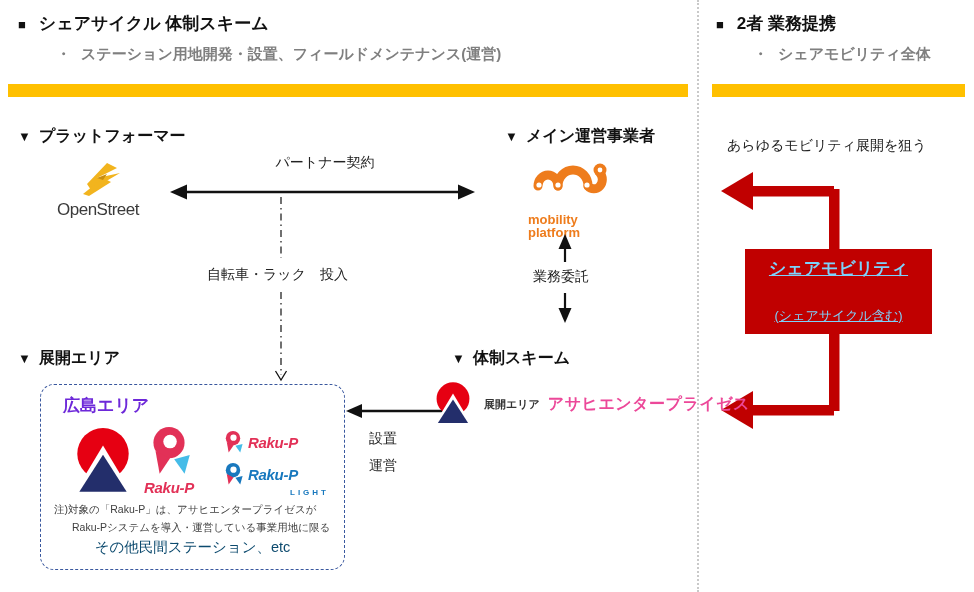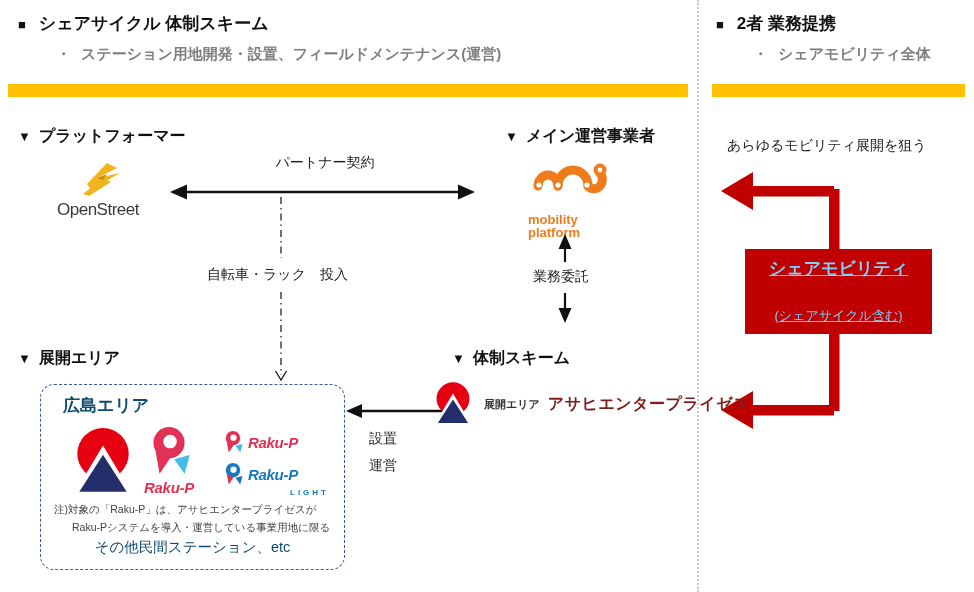--- a/index.html
+++ b/index.html
@@ -10,21 +10,21 @@
   .hdr .sq{font-size:13px;}
   .sub{display:flex;align-items:baseline;gap:10px;font-weight:bold;font-size:15px;color:#7f7f7f;}
   .bar{height:13px;}
   .sec{display:flex;align-items:baseline;gap:8px;font-weight:bold;font-size:16px;color:#111;}
   .sec .tri{font-size:13px;}
   .lbl{font-size:14px;color:#222;background:#fff;padding:0 3px;line-height:1.2;}
   .os-logo{width:130px;text-align:center;}
   .os-text{font-size:17px;color:#3a3a3a;letter-spacing:-0.5px;margin-top:2px;}
   .mp-text{font-size:13px;font-weight:bold;line-height:13px;margin-top:18px;}
   .dash-box{border:1.6px dashed #39579e;border-radius:14px;background:#fff;}
-  .hiro-title{font-weight:bold;font-size:17px;color:#0c4a6e;}
+  .hiro-title{font-weight:bold;font-size:17px;color:#6d28d9;}
   .rakup-word{font-weight:bold;font-style:italic;font-size:15px;letter-spacing:-0.3px;}
   .light-word{font-weight:bold;font-size:8px;letter-spacing:3px;}
   .note{font-size:10.5px;color:#404040;line-height:1.75;}
   .other{font-size:14.5px;color:#0c4a6e;}
   .company-row{display:flex;align-items:center;gap:8px;}
   .company-prefix{font-size:11px;font-weight:bold;color:#333;}
   .company-name{font-size:16px;font-weight:bold;letter-spacing:0.5px;}
   .aim{font-size:14px;color:#222;}
   .red-box{display:flex;flex-direction:column;justify-content:center;text-align:center;color:#7dd3fc;text-decoration:underline;}
   .red-box .b{font-weight:bold;font-size:17px;line-height:1.3;}
@@ -190,21 +190,21 @@
     <div class="abs other" style="left:0;top:153px;width:100%;text-align:center;">その他民間ステーション、etc</div>
   </div>
 
   <div class="abs company-row" style="left:430px;top:380px;">
     <svg width="46" height="48" viewBox="0 0 70 70">
       <circle cx="35" cy="27" r="25" fill="#E60012"></circle>
       <polygon points="35,19 8,64 62,64" fill="#ffffff"></polygon>
       <polygon points="35,28 12,64 58,64" fill="#232E6B"></polygon>
     </svg>
     <span class="company-prefix">展開エリア</span>
-    <span class="company-name" style="color:#7f1d1d;">アサヒエンタープライゼス</span>
+    <span class="company-name" style="color:#ec4899;">アサヒエンタープライゼス</span>
   </div>
 
   <div class="abs aim" style="left:727px;top:137px;">あらゆるモビリティ展開を狙う</div>
 
   <div class="abs red-box" style="left:745px;top:249px;width:187px;height:85px;background:#C00000;">
     <div class="b">シェアモビリティ</div>
     <div class="n">(シェアサイクル含む)</div>
   </div>
 
 </div>

